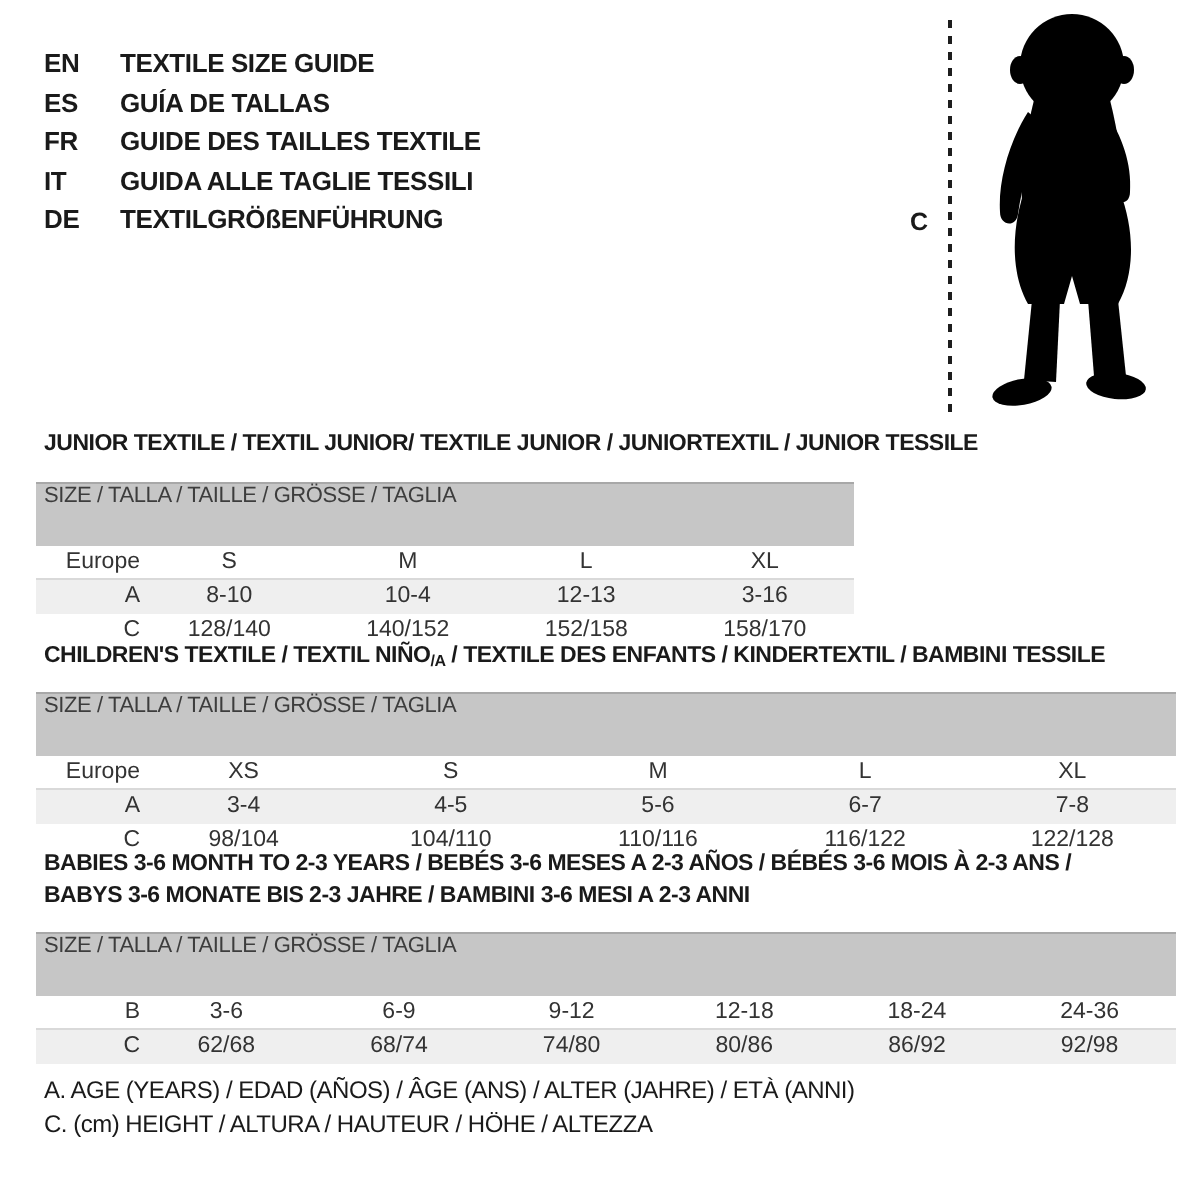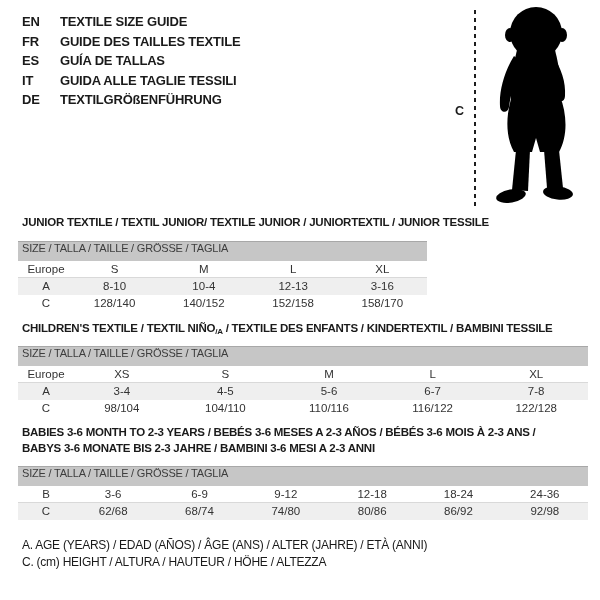--- a/index.html
+++ b/index.html
@@ -1,21 +1,21 @@
 <!DOCTYPE html>
 <html style="--ink: #1a1a1a; --table-ink: #333333; --band-bg: #c6c6c6; --band-border: #a8a8a8; --zebra-bg: #efefef; --row-border: #d9d9d9; --silhouette: #000000;"><head>
 <meta charset="utf-8">
 <style>
   html,body{margin:0;padding:0;background:#ffffff;}
   .canvas{
     position:relative;width:600px;height:600px;background:#ffffff;overflow:hidden;
     font-family:"Liberation Sans",sans-serif;color:var(--ink,#1a1a1a);
   }
   
-  .lang-list{position:absolute;left:22px;top:12px;}
+  .lang-list{position:absolute;left:22px;top:22px;}
   .lang-row{display:flex;height:19.5px;line-height:19.5px;}
   .lang-code{width:38px;font-weight:bold;font-size:13px;letter-spacing:-.2px;}
   .lang-label{font-weight:bold;font-size:13px;letter-spacing:-.2px;white-space:nowrap;}
   
   .figure{position:absolute;left:440px;top:0;width:160px;height:215px;}
   .dash-line{
     position:absolute;left:34px;top:10px;width:2px;height:196px;
     background:repeating-linear-gradient(to bottom,#1d1d1d 0 4px,transparent 4px 8px);
   }
   .c-label{position:absolute;left:15px;top:104px;font-weight:bold;font-size:12.5px;}
@@ -28,50 +28,50 @@
   .sec-title sub{font-size:8px;vertical-align:-2px;}
   .t1-title{top:214px;}
   .t2-title{top:320px;}
   .t3-title{top:424px;white-space:normal;width:560px;}
   
   .size-table{position:absolute;left:18px;color:var(--table-ink,#333333);}
   .t1{top:241px;width:409px;}
   .t2{top:346px;width:570px;}
   .t3{top:466px;width:570px;}
   .band{
-    height:20px;line-height:13px;background:var(--band-bg,#c6c6c6);
+    height:32px;line-height:13px;background:var(--band-bg,#c6c6c6);
     border-top:1px solid var(--band-border,#a8a8a8);box-sizing:border-box;
     font-size:11px;color:#3d3d3d;padding-left:4px;letter-spacing:-.2px;
   }
   .trow{display:flex;height:17px;line-height:16px;font-size:11.5px;box-sizing:border-box;}
-  .trow .lbl{width:52px;padding-left:4px;box-sizing:border-box;text-align:center;}
+  .trow .lbl{width:52px;padding-left:4px;box-sizing:border-box;text-align:right;}
   .trow .val{flex:1;text-align:center;}
   .trow.rule{border-bottom:1px solid var(--row-border,#d9d9d9);}
   .trow.z{background:var(--zebra-bg,#efefef);}
   
   .legend{position:absolute;left:22px;top:537px;}
   .legend-line{font-weight:normal;font-size:12px;letter-spacing:-.25px;line-height:17px;white-space:nowrap;}
 </style>
 </head>
 <body>
 
 <div class="canvas">
 
   <div class="lang-list">
     <div class="lang-row">
       <span class="lang-code">EN</span>
       <span class="lang-label">TEXTILE SIZE GUIDE</span>
     </div>
     <div class="lang-row">
+      <span class="lang-code">ES</span>
+      <span class="lang-label">GUÍA DE TALLAS</span>
+    </div>
+    <div class="lang-row">
       <span class="lang-code">FR</span>
       <span class="lang-label">GUIDE DES TAILLES TEXTILE</span>
-    </div>
-    <div class="lang-row">
-      <span class="lang-code">ES</span>
-      <span class="lang-label">GUÍA DE TALLAS</span>
     </div>
     <div class="lang-row">
       <span class="lang-code">IT</span>
       <span class="lang-label">GUIDA ALLE TAGLIE TESSILI</span>
     </div>
     <div class="lang-row">
       <span class="lang-code">DE</span>
       <span class="lang-label">TEXTILGRÖßENFÜHRUNG</span>
     </div>
   </div>

